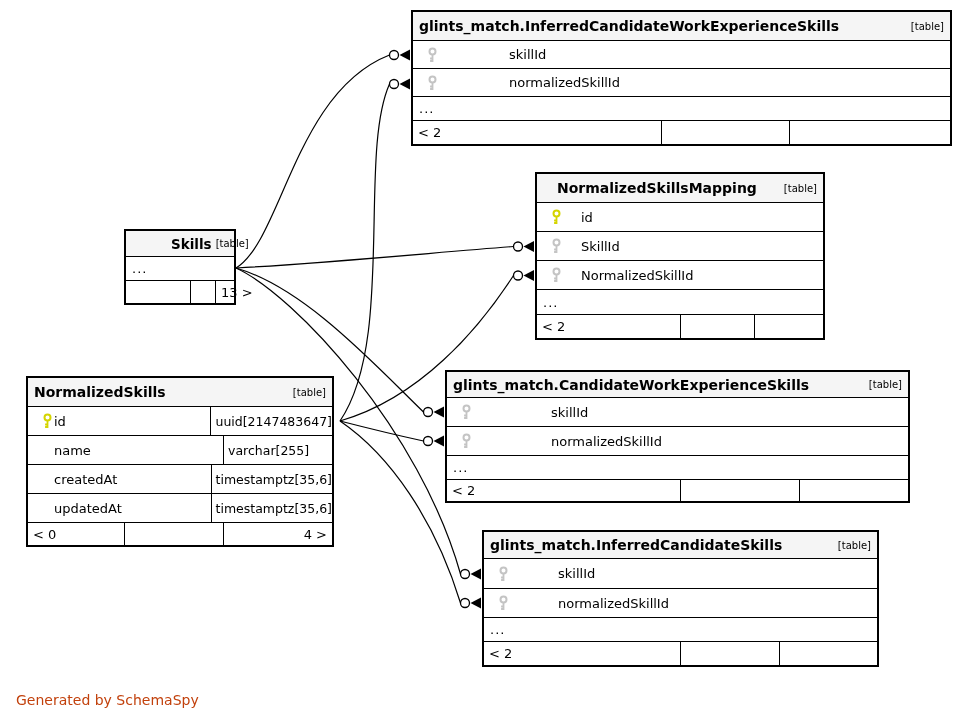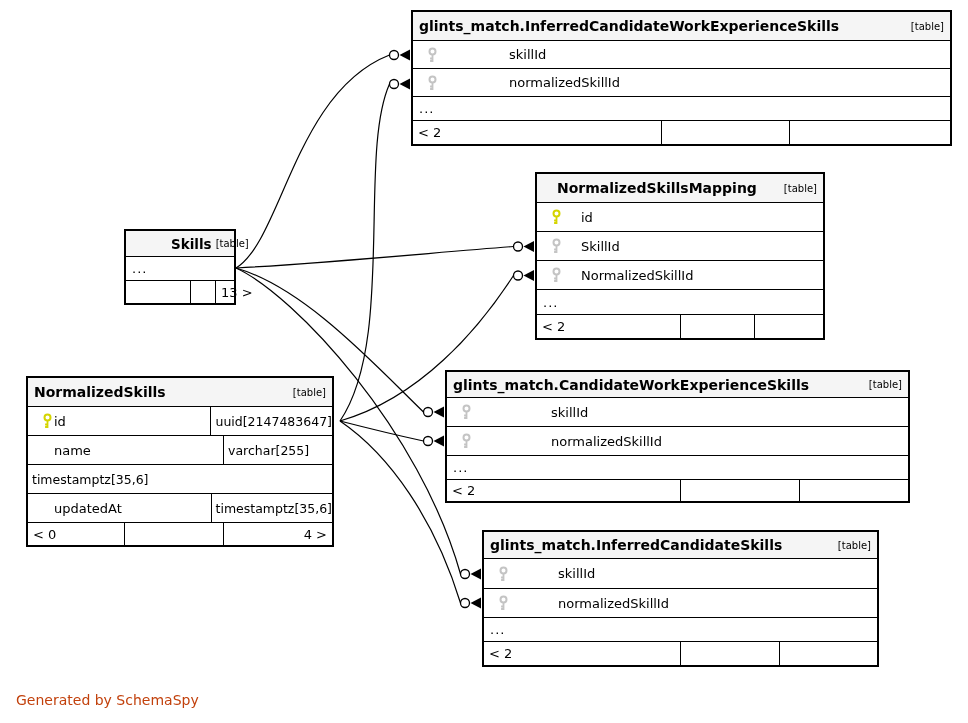--- a/index.html
+++ b/index.html
@@ -180,20 +180,21 @@
         <path d="M5.5 7.5 V15 M5.5 11.5 H3.1 M5.5 14 H3.1" stroke="#d4d400" stroke-width="1.8" fill="none"></path>
       </svg>
     <span class="ncell">id</span>
     <span class="tcell">uuid[2147483647]</span>
   </div>
   <div class="crow" style="height:29px;">
     <span class="ncell">name</span>
     <span class="tcell">varchar[255]</span>
   </div>
   <div class="crow" style="height:29px;">
+    <span class="ncell">createdAt</span>
     <span class="tcell">timestamptz[35,6]</span>
   </div>
   <div class="crow" style="height:29px;">
     <span class="ncell">updatedAt</span>
     <span class="tcell">timestamptz[35,6]</span>
   </div>
   <div class="foot" style="height:22px;">
     <span class="fc" style="width:97px;">&lt; 0</span>
     <span class="fc" style="width:99px;"></span>
     <span class="fc last">4 &gt;</span>

